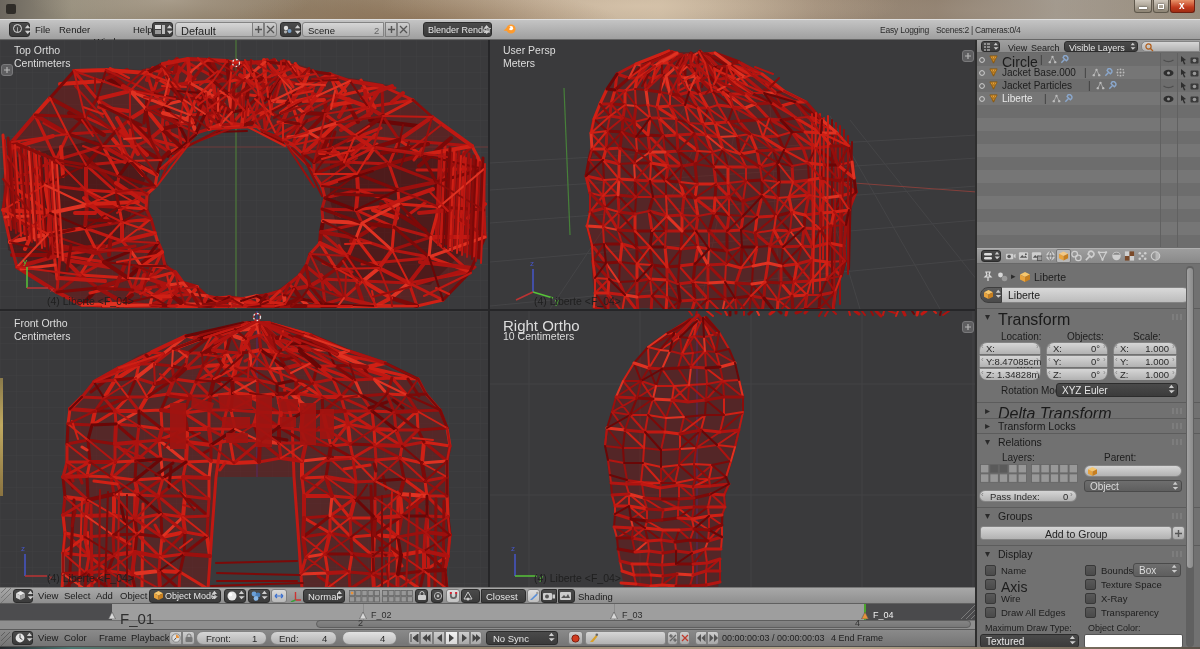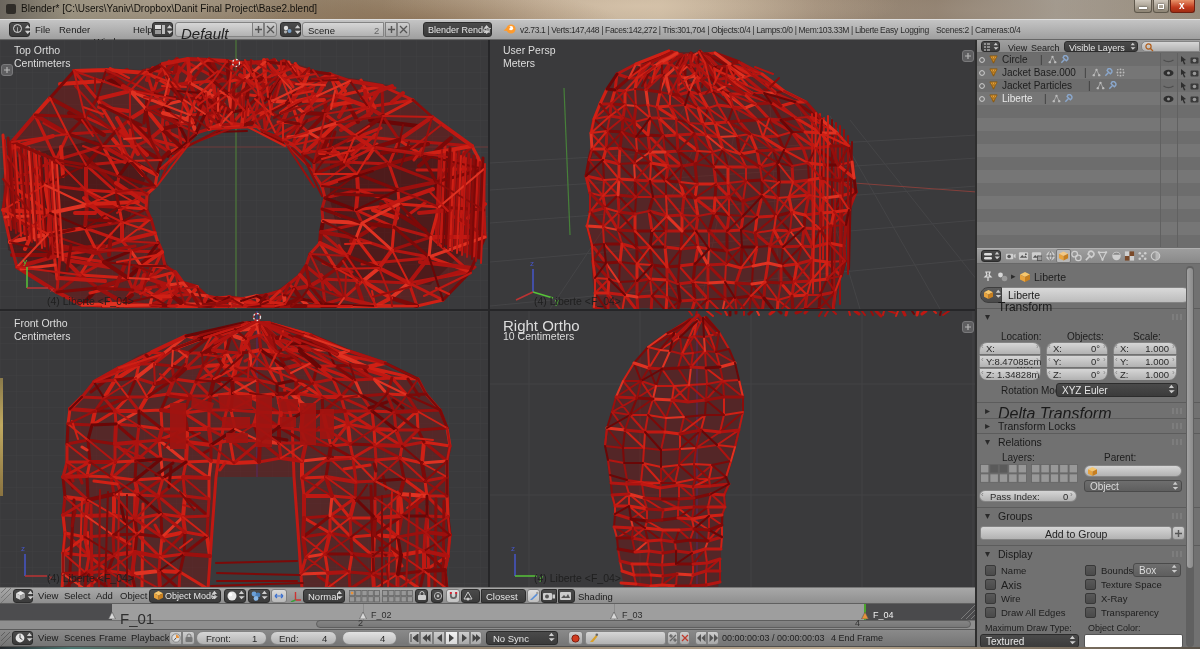--- a/index.html
+++ b/index.html
@@ -17,21 +17,20 @@
  repeating-linear-gradient(90deg,#8f8f8f 0 2px,transparent 2px 4px);}
 </style></head><body>
 <div id="win">
 <div class="abs" style="left:0;top:0;width:1200px;height:19px;background:
 radial-gradient(140px 30px at 170px 0px,rgba(190,180,165,.55),rgba(190,180,165,0)),
 radial-gradient(200px 34px at 420px 22px,rgba(120,90,60,.5),rgba(120,90,60,0)),
 radial-gradient(260px 30px at 640px 6px,rgba(225,205,180,.6),rgba(225,205,180,0)),
 radial-gradient(300px 36px at 980px 10px,rgba(165,150,135,.5),rgba(165,150,135,0)),
 linear-gradient(90deg,#6b665e 0,#958d7b 6%,#8a7a64 17%,#99866e 30%,#b8a58e 45%,#c2b199 55%,#97846f 68%,#887866 78%,#a29c92 88%,#958a7a 100%);"></div>
 <div class="txt" style="left:6px;top:4px;width:10px;height:10px;background:#2f2c28;border-radius:2px;"></div>
-<div class="txt" style="left:21px;top:3px;font-size:10px;color:#14120e;">Blender* [C:\Users\Yaniv\Dropbox\Danit Final Project\Base2.blend]</div>
 <div class="abs" style="left:1134px;top:0;width:18px;height:13px;background:linear-gradient(#cfc8bd,#8d8474);border:1px solid #5f584c;border-top:none;border-radius:0 0 3px 3px;"></div>
 <div class="abs" style="left:1139px;top:7px;width:8px;height:2px;background:#fff;box-shadow:0 0 2px #333;"></div>
 <div class="abs" style="left:1153px;top:0;width:16px;height:13px;background:linear-gradient(#cfc8bd,#8d8474);border:1px solid #5f584c;border-top:none;border-radius:0 0 3px 3px;"></div>
 <div class="abs" style="left:1158px;top:4px;width:6px;height:5px;border:1px solid #fff;box-shadow:0 0 2px #333;"></div>
 <div class="abs" style="left:1170px;top:0;width:25px;height:13px;background:linear-gradient(#e8936a,#c23b1e 60%,#a02c12);border:1px solid #6e1f10;border-top:none;border-radius:0 0 3px 3px;"></div>
 <div class="txt" style="left:1179px;top:0px;font-size:10px;color:#fff;font-weight:bold;">x</div>
 <div class="abs" style="left:0;top:19px;width:1200px;height:21px;background:linear-gradient(#c4c4c4,#9f9f9f);border-top:1px solid #dedede;border-bottom:1px solid #666;"></div>
 <div class="ddark" style="left:9px;top:22px;width:21px;height:15px;"></div>
 <div class="txt" style="left:13px;top:24px;width:9px;height:9px;border:1.5px solid #ddd;border-radius:50%;font-size:7px;color:#ddd;text-align:center;line-height:9px;">i</div>
 <svg style="position:absolute;left:24px;top:24px" width="7.2" height="10.8" viewBox="0 0 8 12">
@@ -44,21 +43,21 @@
 <div class="ddark" style="left:152px;top:22px;width:21px;height:15px;"></div>
 <svg class="abs" style="left:155px;top:25px" width="10" height="9">
       <rect x="0" y="0" width="6" height="4" fill="#ddd"></rect>
       <rect x="7" y="0" width="3" height="9" fill="#bbb"></rect>
       <rect x="0" y="5" width="6" height="4" fill="#999"></rect>
     </svg>
 <svg style="position:absolute;left:166px;top:24px" width="7.2" height="10.8" viewBox="0 0 8 12">
       <path fill="#cfcfcf" d="M4 1L7 4.6H1zM4 11L1 7.4h7z"></path>
     </svg>
 <div class="fld" style="left:175px;top:22px;width:78px;height:15px;border-radius:3px 0 0 3px;"></div>
-<div class="txt" style="left:181px;top:25px;font-size:15px;color:#222;font-style:italic;">Default</div>
+<div class="txt" style="left:181px;top:25px;font-size:11px;color:#222;">Default</div>
 <div class="btnl" style="left:252px;top:22px;width:12px;height:15px;border-radius:0;"></div>
 <svg class="abs" style="left:254px;top:25px" width="9" height="9" viewBox="0 0 9 9">
       <path stroke="#555" stroke-width="1.4" d="M4.5 1v7M1 4.5h7"></path>
     </svg>
 <div class="btnl" style="left:264px;top:22px;width:13px;height:15px;border-radius:0 3px 3px 0;"></div>
 <svg class="abs" style="left:266px;top:25px" width="9" height="9" viewBox="0 0 9 9">
       <path stroke="#555" stroke-width="1.3" d="M1 1l7 7M8 1L1 8"></path>
     </svg>
 <div class="ddark" style="left:280px;top:22px;width:21px;height:15px;"></div>
 <svg class="abs" style="left:283px;top:25px" width="9" height="9">
@@ -84,21 +83,20 @@
 <div class="txt" style="left:428px;top:25px;font-size:9px;color:#e6e6e6;">Blender Render</div>
 <svg style="position:absolute;left:483px;top:24px" width="7.2" height="10.8" viewBox="0 0 8 12">
       <path fill="#cfcfcf" d="M4 1L7 4.6H1zM4 11L1 7.4h7z"></path>
     </svg>
 <svg class="abs" style="left:503px;top:23px" width="14" height="12" viewBox="0 0 14 12">
       <circle cx="8" cy="6" r="4.6" fill="#ff9b2d"></circle>
       <circle cx="8" cy="5.2" r="2.1" fill="#fff"></circle>
       <path fill="#2a4b69" d="M8 6.6a2.1 2.1 0 01-2.1-1.9L1 8l5.2 3A4.6 4.6 0 013.4 6z" opacity="0"></path>
       <path fill="#ff9b2d" d="M0.5 7.5L6 3l1.5 1.8L3.5 8z"></path>
     </svg>
-<div class="txt" style="left:520px;top:25px;font-size:8.5px;letter-spacing:-0.35px;color:#2c2c2c;">v2.73.1 | Verts:147,448 | Faces:142,272 | Tris:301,704 | Objects:0/4 | Lamps:0/0 | Mem:103.33M | Liberte</div>
 <div class="txt" style="left:880px;top:25px;font-size:8.5px;letter-spacing:-0.2px;color:#2c2c2c;">Easy Logging</div>
 <div class="txt" style="left:936px;top:25px;font-size:8.5px;letter-spacing:-0.3px;color:#2c2c2c;">Scenes:2 | Cameras:0/4</div>
 <div class="abs" style="left:0;top:40px;width:977px;height:547px;background:#262628;"></div>
 <div class="abs" style="left:0px;top:40px;width:488px;height:269px;background:#3a3a3c;overflow:hidden;" id="vp1">
 <svg width="488" height="269" style="position:absolute;left:0;top:0">
 <defs>
           <pattern id="g16" width="16" height="16" patternUnits="userSpaceOnUse">
             <path d="M16 0H0V16" fill="none" stroke="#403f41" stroke-width="1"></path>
           </pattern>
         </defs>
@@ -475,21 +473,21 @@
     </svg>
 <div class="ddark" style="left:12px;top:631px;width:21px;height:14px;"></div>
 <svg class="abs" style="left:15px;top:633px" width="10" height="10">
       <circle cx="5" cy="5" r="4.4" fill="#e6e6e6"></circle>
       <path d="M5 5V1.5M5 5l2.4 1.6" stroke="#444" stroke-width="1"></path>
     </svg>
 <svg style="position:absolute;left:26px;top:632px" width="6.8" height="10.2" viewBox="0 0 8 12">
       <path fill="#cfcfcf" d="M4 1L7 4.6H1zM4 11L1 7.4h7z"></path>
     </svg>
 <div class="txt hdrtxt" style="left:38px;top:632px;">View</div>
-<div class="txt hdrtxt" style="left:64px;top:632px;">Scenes</div>
+<div class="txt hdrtxt" style="left:64px;top:632px;">Color</div>
 <div class="txt hdrtxt" style="left:99px;top:632px;">Frame</div>
 <div class="txt hdrtxt" style="left:131px;top:632px;">Playback</div>
 <div class="btnl" style="left:169px;top:631px;width:13px;height:14px;border-radius:3px 0 0 3px;"></div>
 <svg class="abs" style="left:171px;top:633px" width="10" height="10">
       <circle cx="5" cy="5" r="4.2" fill="#ddd" stroke="#888"></circle>
       <path d="M5 5L5 1.8A3.2 3.2 0 018 5z" fill="#e8923a"></path>
       <path d="M5 5l-2 2.4" stroke="#555"></path>
     </svg>
 <div class="btnl" style="left:182px;top:631px;width:13px;height:14px;border-radius:0 3px 3px 0;"></div>
 <svg class="abs" style="left:184px;top:633px" width="10" height="10">
@@ -600,21 +598,21 @@
 <div class="abs" style="left:977px;top:235px;width:223px;height:13px;background:#6d6d6d;"></div>
 <div class="abs" style="left:1160px;top:53px;width:1px;height:194px;background:#616161;"></div>
 <div class="abs" style="left:1177px;top:53px;width:1px;height:194px;background:#616161;"></div>
 <svg class="abs" style="left:979px;top:57px" width="8" height="6">
       <circle cx="3" cy="3" r="2.4" fill="none" stroke="#cfcfcf"></circle>
     </svg>
 <svg class="abs" style="left:989px;top:55px" width="9" height="9" viewBox="0 0 10 10">
       <path d="M1 1h8L5 9z" fill="#e8a33d" stroke="#8a5a10" stroke-width="1"></path>
       <path d="M3 1L5 5 7 1M5 9L3.7 4M5 9l1.3-5" stroke="#8a5a10" stroke-width="0.7" fill="none"></path>
     </svg>
-<div class="txt" style="left:1002px;top:54px;font-size:10px;color:#1d1d1d;">Circle</div>
+<div class="txt" style="left:1002px;top:54px;font-size:14px;color:#1d1d1d;">Circle</div>
 <div class="txt" style="left:1040px;top:54px;font-size:10px;color:#3a3a3a;">|</div>
 <svg class="abs" style="left:1048px;top:55px" width="9" height="9" viewBox="0 0 10 10">
       <circle cx="5" cy="2" r="1.3" fill="#bbb"></circle>
       <circle cx="2" cy="8" r="1.3" fill="#bbb"></circle>
       <circle cx="8" cy="8" r="1.3" fill="#bbb"></circle>
       <path d="M5 2L2 8M5 2l3 6" stroke="#bbb" stroke-width="0.8"></path>
     </svg>
 <svg class="abs" style="left:1060px;top:55px" width="9" height="9" viewBox="0 0 10 10">
       <path d="M1.5 8.5L5 5M4.5 1a3 3 0 014 4L7 6.5 3.5 3z" fill="none" stroke="#8aa7cc" stroke-width="1.6"></path>
     </svg>
@@ -814,21 +812,21 @@
       <path fill="#f6c66d" d="M5 0L10 2.5 5 5 0 2.5z"></path>
       <path fill="#e8a33d" d="M0 2.5L5 5v5L0 7.5z"></path>
       <path fill="#c77f1f" d="M10 2.5L5 5v5l5-2.5z"></path>
     </svg>
 <svg style="position:absolute;left:995px;top:289px" width="6.4" height="9.600000000000001" viewBox="0 0 8 12">
       <path fill="#ccc" d="M4 1L7 4.6H1zM4 11L1 7.4h7z"></path>
     </svg>
 <div class="txt" style="left:1008px;top:289px;font-size:10.5px;color:#1d1d1d;">Liberte</div>
 <div class="sep" style="left:977px;top:308px;width:223px;"></div>
 <div class="txt" style="left:985px;top:311px;font-size:10px;color:#2a2a2a;">▾</div>
-    <div class="txt" style="left:998px;top:300px;font-size:12px;color:#1a1a1a;">Transform</div>
+    <div class="txt" style="left:998px;top:311px;font-size:16px;color:#1a1a1a;">Transform</div>
     <div class="grip" style="left:1172px;top:314px;"></div>
 <div class="txt ptext" style="left:985px;top:331px;">Location:</div>
 <div class="txt ptext" style="left:1051px;top:331px;">Objects:</div>
 <div class="txt ptext" style="left:1117px;top:331px;">Scale:</div>
 <div class="fld" style="left:979px;top:342px;width:62px;height:12px;border-radius:8px 8px 0 0;border-bottom:none;"></div>
     <div class="txt" style="left:986px;top:343px;font-size:9.5px;color:#2a2a2a;">X:</div>
     <div class="txt" style="right:167px;top:358px;font-size:12px;color:#2a2a2a;">0m</div>
     <div class="txt" style="left:981px;top:342px;font-size:8px;color:#888;">‹</div>
     <div class="txt" style="left:1036px;top:342px;font-size:8px;color:#888;">›</div>
 <div class="fld" style="left:1046px;top:342px;width:62px;height:12px;border-radius:8px 8px 0 0;border-bottom:none;"></div>
@@ -941,21 +939,21 @@
 <svg class="abs" style="left:1174px;top:529px" width="9" height="9" viewBox="0 0 9 9">
       <path stroke="#555" stroke-width="1.4" d="M4.5 1v7M1 4.5h7"></path>
     </svg>
 <div class="sep" style="left:977px;top:545px;width:223px;"></div>
 <div class="txt" style="left:985px;top:548px;font-size:10px;color:#2a2a2a;">▾</div>
     <div class="txt" style="left:998px;top:548px;font-size:10.5px;color:#1a1a1a;">Display</div>
     <div class="grip" style="left:1172px;top:551px;"></div>
 <div class="chk" style="left:985px;top:565px;"></div>
 <div class="txt" style="left:1001px;top:565px;font-size:9.5px;color:#1d1d1d;">Name</div>
 <div class="chk" style="left:985px;top:579px;"></div>
-<div class="txt" style="left:1001px;top:579px;font-size:11px;color:#1d1d1d;">Axis</div>
+<div class="txt" style="left:1001px;top:579px;font-size:14px;color:#1d1d1d;">Axis</div>
 <div class="chk" style="left:985px;top:593px;"></div>
 <div class="txt" style="left:1001px;top:593px;font-size:9.5px;color:#1d1d1d;">Wire</div>
 <div class="chk" style="left:985px;top:607px;"></div>
 <div class="txt" style="left:1001px;top:607px;font-size:9.5px;color:#1d1d1d;">Draw All Edges</div>
 <div class="chk" style="left:1085px;top:565px;"></div>
 <div class="txt" style="left:1101px;top:565px;font-size:9.5px;color:#1d1d1d;">Bounds</div>
 <div class="chk" style="left:1085px;top:579px;"></div>
 <div class="txt" style="left:1101px;top:579px;font-size:9.5px;color:#1d1d1d;">Texture Space</div>
 <div class="chk" style="left:1085px;top:593px;"></div>
 <div class="txt" style="left:1101px;top:593px;font-size:9.5px;color:#1d1d1d;">X-Ray</div>

